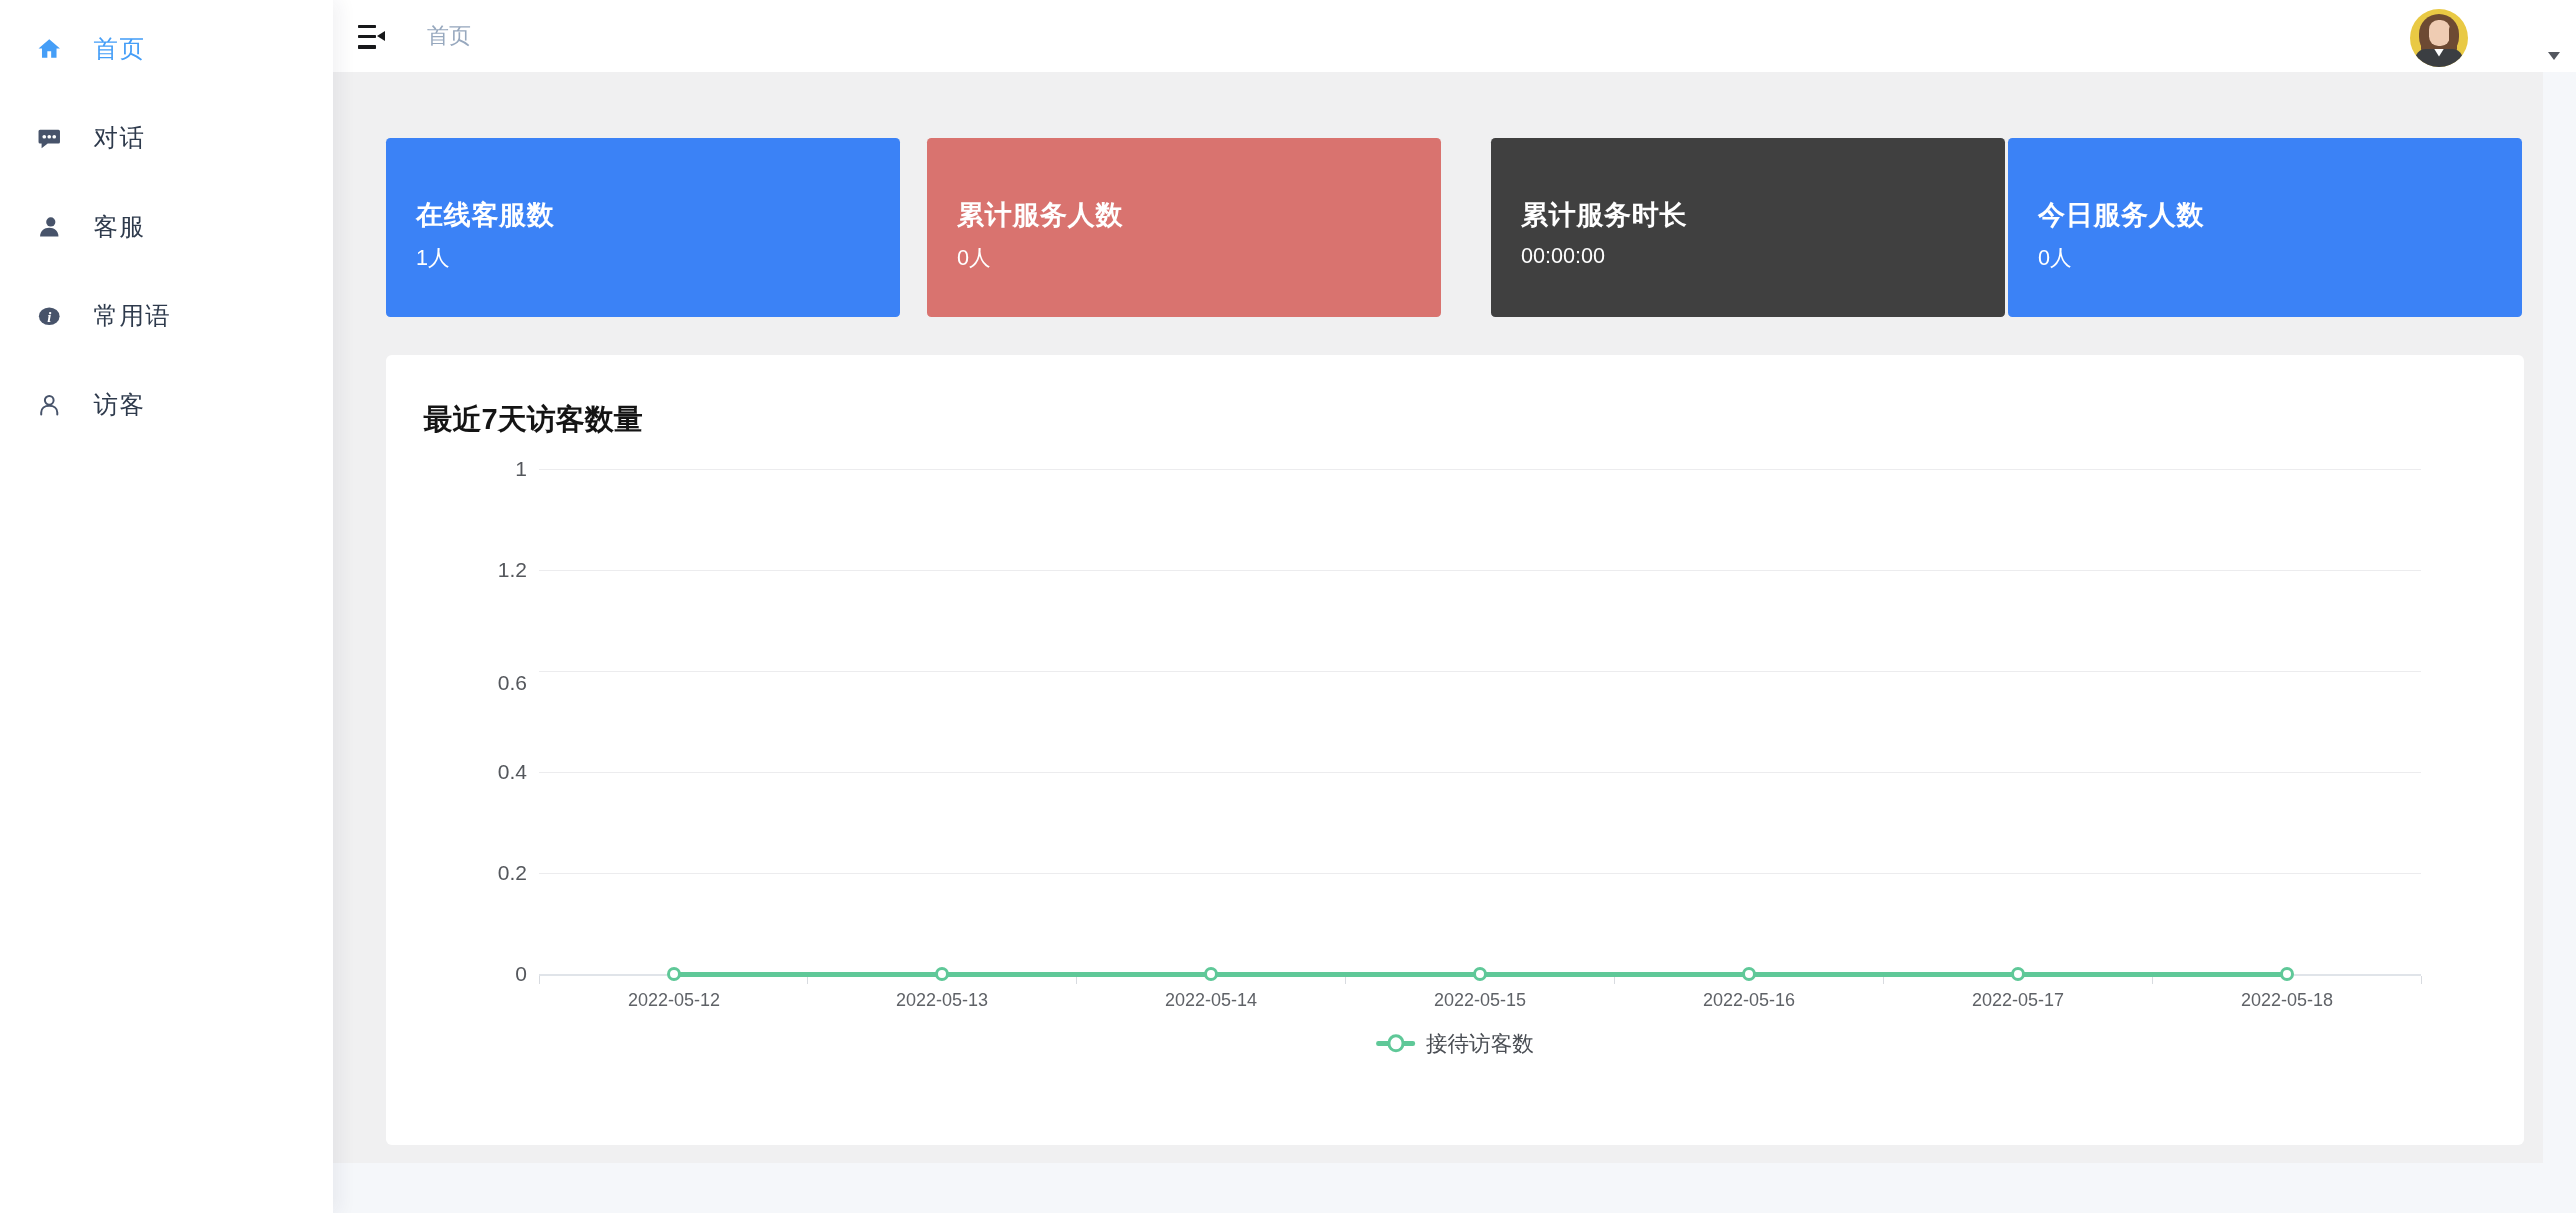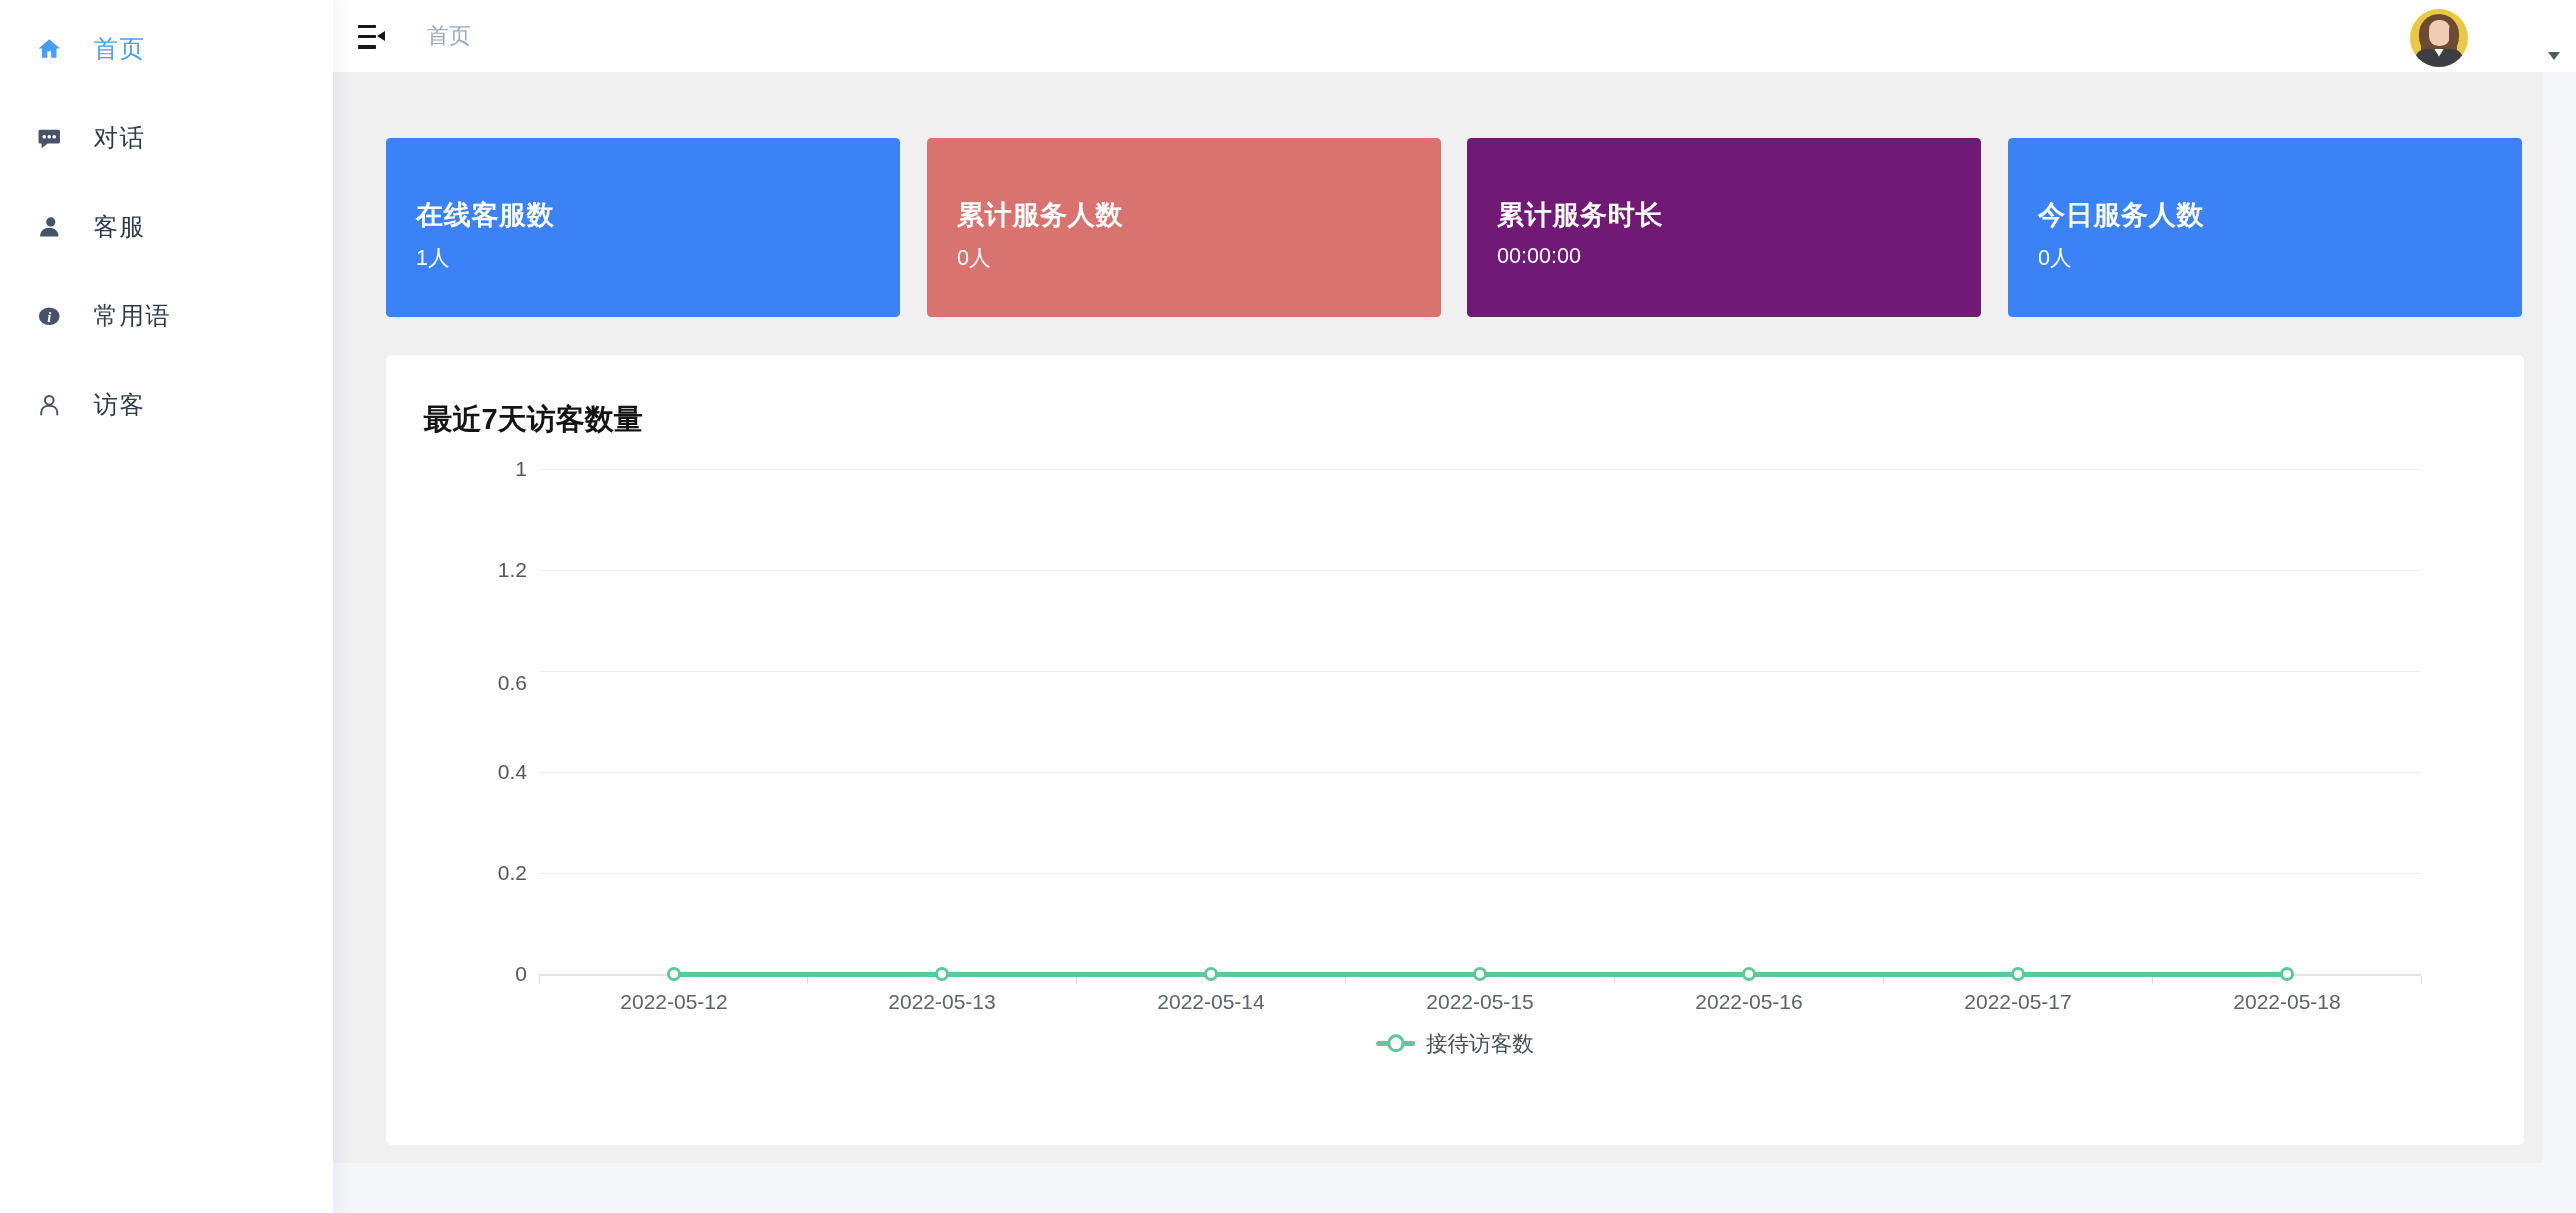--- a/index.html
+++ b/index.html
@@ -87,21 +87,21 @@
     position:absolute; left:386px; top:355px; width:2138px; height:790px;
     background:#ffffff; border-radius:5.8px;
   }
   .chart-title {
     position:absolute; left:29.5px; top:45px; font-size:29px; font-weight:bold; color:#141414;margin-left:8px;
   }
   .plot-area { position:absolute; left:0; top:0; width:100%; height:100%; }
   .gridline  { position:absolute; height:1.4px; background:#ececee; }
   .axis-line { position:absolute; height:2.2px; background:#e0e4e9; }
   .y-label   { position:absolute; left:0; width:141px; text-align:right; font-size:21px; color:#54575c; }
-  .x-label   { position:absolute; width:230px; text-align:center; font-size:21px; color:#5f6267; }
+  .x-label   { position:absolute; width:230px; text-align:center; font-size:18px; color:#5f6267; }
   .x-tick    { position:absolute; width:1.4px; height:8px; background:#d8dbe0; }
   .series-seg{ position:absolute; height:5px; border-radius:2.2px; }
   .marker {
     position:absolute; width:14.4px; height:14.4px; border-radius:50%;
     background:#ffffff; border:3.6px solid #5fc898; cursor:pointer;
   }
   .legend {
     position:absolute; left:50%; top:674px; transform:translateX(-50%);
     display:flex; align-items:center; cursor:pointer;
   }
@@ -186,21 +186,21 @@
 <div class="content-bg"></div>
 
 <div class="stat-card card-0" style="background: #3b82f6;">
   <div class="sc-title">在线客服数</div>
   <div class="sc-value">1人</div>
 </div>
 <div class="stat-card card-1" style="background: rgb(217, 115, 111);">
   <div class="sc-title">累计服务人数</div>
   <div class="sc-value">0人</div>
 </div>
-<div class="stat-card card-2" style="background: #701a75;">
+<div class="stat-card card-2" style="background: #404040; margin-left: 24px;">
   <div class="sc-title">累计服务时长</div>
   <div class="sc-value">00:00:00</div>
 </div>
 <div class="stat-card card-3" style="background: #3b82f6;">
   <div class="sc-title">今日服务人数</div>
   <div class="sc-value">0人</div>
 </div>
 
 <div class="chart-panel">
   <div class="chart-title">最近7天访客数量</div>

